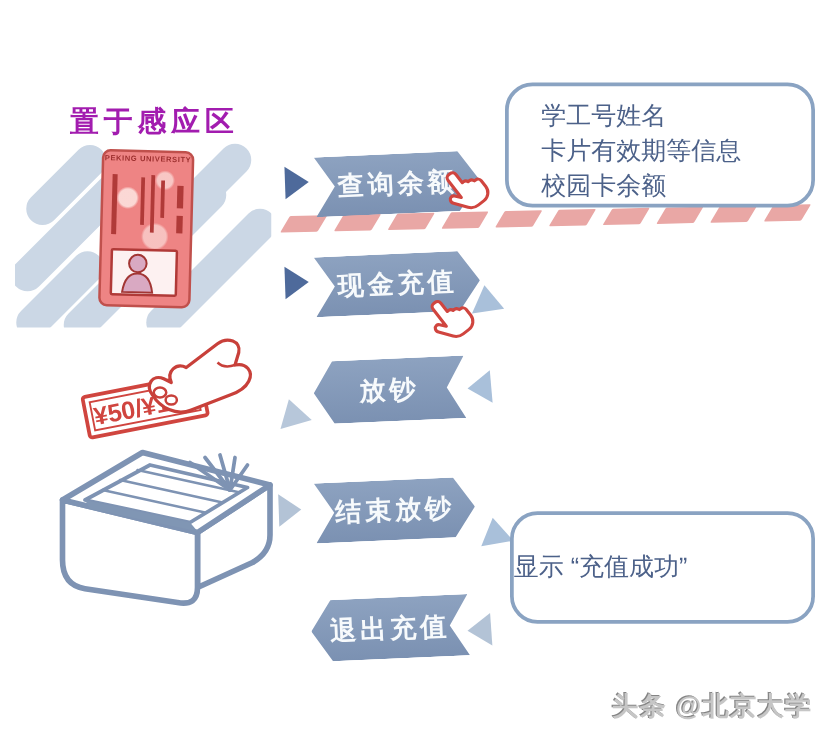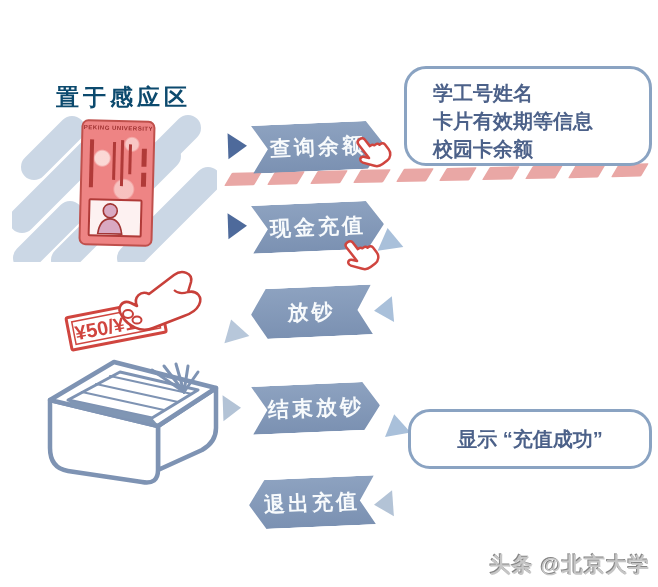--- a/index.html
+++ b/index.html
@@ -4,40 +4,40 @@
 <style>
   html,body{margin:0;padding:0;background:#fff;}
   .stage{
     position:relative;width:658px;height:587px;background:#ffffff;
     overflow:hidden;font-family:"Liberation Sans",sans-serif;
   }
   .abs{position:absolute;}
   
   .pad-title{
     position:absolute;left:56px;top:82px;font-size:23px;font-weight:bold;
-    color:#0c4a6e;letter-spacing:4px;
+    color:#a21caf;letter-spacing:4px;
   }
   
   .banner{
     position:absolute;display:flex;align-items:center;justify-content:center;
     color:#f7fafc;font-weight:bold;font-size:21px;letter-spacing:3px;
     background:linear-gradient(180deg,#8da2c0 0%,#7b91b2 100%);
   }
   .banner.dir-right{clip-path:polygon(0 0,87% 0,100% 50%,87% 100%,0 100%,12% 50%);}
   .banner.dir-left {clip-path:polygon(13% 0,100% 0,88% 50%,100% 100%,13% 100%,0 50%);}
   
   .tri{position:absolute;width:0;height:0;}
   .tri-right-dark{border-top:13px solid transparent;border-bottom:13px solid transparent;border-left:19px solid #4e6a9b;}
   .tri-right-light{border-top:13px solid transparent;border-bottom:13px solid transparent;border-left:18px solid #b3c3d6;}
   .tri-left-light{border-top:13px solid transparent;border-bottom:13px solid transparent;border-right:19px solid #a9c0da;}
   .tri-up-light{border-left:13px solid transparent;border-right:13px solid transparent;border-bottom:21px solid #a9c0da;}
   
   .bubble{
     position:absolute;background:#fff;border:3px solid #8aa3c2;border-radius:22px;
-    color:#4c6189;font-weight:bold;font-size:20px;line-height:28px;
+    color:#4c6189;font-weight:normal;font-size:20px;line-height:28px;
     box-sizing:border-box;
   }
   .bubble .bline{display:block;}
   
   .dashrow{position:absolute;left:228px;top:168px;width:430px;height:16px;display:flex;transform:rotate(-1.3deg);}
   .dash{width:30px;height:13px;background:#e9a7a5;transform:skewX(-32deg);margin-right:13px;border-radius:1px;}
   
   .card{
     position:absolute;left:80px;top:120px;width:74px;height:126px;
     background:#ee8484;
@@ -179,19 +179,19 @@
   </div>
   <div class="tri tri-left-light" style="left:374px;top:491px;transform:rotate(-4deg);border-right-color:#b3c3d6;"></div>
 
   <div class="bubble" style="left:404px;top:66px;width:248px;height:100px;padding:10px 0 0 26px;">
     <span class="bline">学工号姓名</span>
     <span class="bline">卡片有效期等信息</span>
     <span class="bline">校园卡余额</span>
   </div>
 
 
-  <div class="bubble" style="left:408px;top:409px;width:244px;height:60px;display:flex;align-items:center;justify-content:center;">
+  <div class="bubble" style="left:408px;top:409px;width:244px;height:90px;display:flex;align-items:center;justify-content:flex-start;">
     <span class="bline">显示 “充值成功”</span>
   </div>
 
   <div class="watermark">头条 @北京大学</div>
 
 </div>
 
 </body></html>

